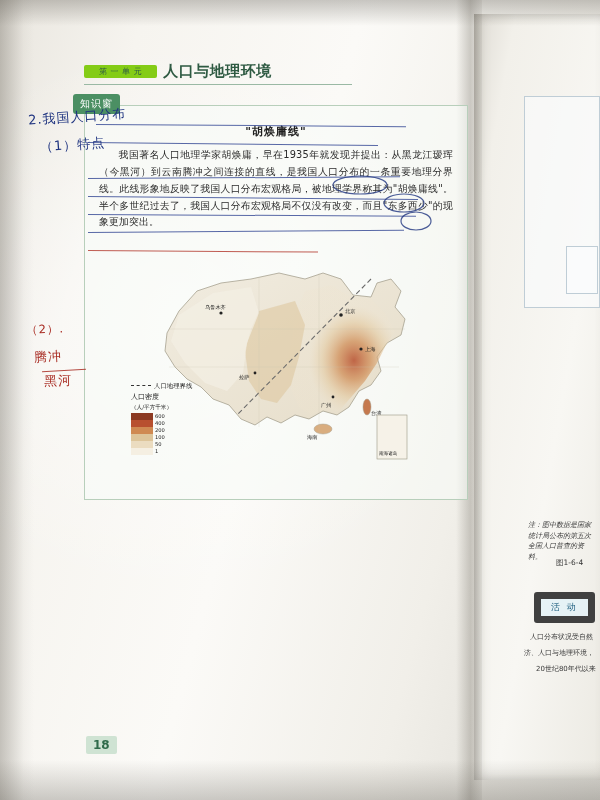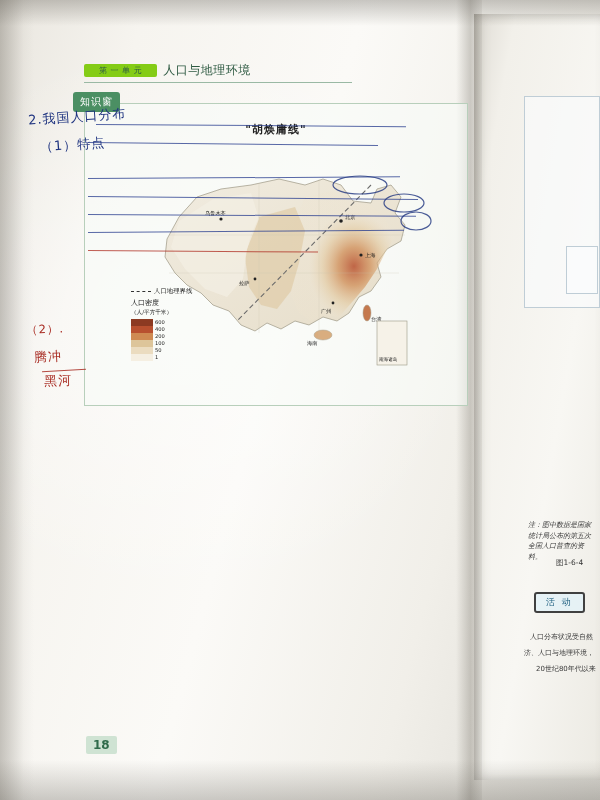--- a/index.html
+++ b/index.html
@@ -89,23 +89,23 @@
   }
   .chapter-tag {
     background: #84cc16;
     color: #2f5c44;
     padding: 1px 15px;
     border-radius: 2px;
     font-size: 8px;
     white-space: nowrap;
   }
   .chapter-title {
-    font-size: 12px;
+    font-size: 15px;
     color: #2e5a42;
-    font-weight: normal;
+    font-weight: bold;
   }
 
   .body-text {
     margin-top: 10px;
     font-size: 10.3px;
     line-height: 1.72;
     color: #2b2b2b;
     text-align: justify;
     text-indent: 2em;
     letter-spacing: 0.2px;
@@ -265,21 +265,21 @@
     background: rgba(250,252,253,0.6);
   }
   .rp-text {
     position: absolute;
     font-size: 7px;
     color: #3a3a3a;
     line-height: 1.5;
   }
   .rp-activity {
     position: absolute;
-    border: 2px solid #404040;
+    border: 7px solid #404040;
     border-radius: 3px;
     background: rgba(226,241,248,0.75);
     color: #1c5d7e;
     font-size: 9px;
     letter-spacing: 2px;
     padding: 2px 10px;
   }
   .rp-caption {
     position: absolute;
     font-size: 7.5px;
@@ -309,20 +309,21 @@
 
     <div class="header-row">
       <span class="chapter-tag">第 一 单 元</span>
       <span class="chapter-title">人口与地理环境</span>
     </div>
 
 
     <div class="kbox">
       <div class="kbox-tab">知识窗</div>
       <div class="kbox-title">"胡焕庸线"</div>
+      <div class="kbox-text">我国著名人口地理学家胡焕庸，早在1935年就发现并提出：从黑龙江瑷珲（今黑河）到云南腾冲之间连接的直线，是我国人口分布的一条重要地理分界线。此线形象地反映了我国人口分布宏观格局，被地理学界称其为"胡焕庸线"。半个多世纪过去了，我国人口分布宏观格局不仅没有改变，而且"东多西少"的现象更加突出。</div>
 
       <div class="figure">
         <div class="map-wrap">
           <svg class="map-svg" width="340" height="232" viewBox="0 0 340 232">
             <defs>
               <radialGradient id="dense" cx="62%" cy="58%" r="42%">
                 <stop offset="0%" stop-color="#b8502f" stop-opacity="0.95"></stop>
                 <stop offset="35%" stop-color="#cf8a52" stop-opacity="0.8"></stop>
                 <stop offset="70%" stop-color="#e3c79a" stop-opacity="0.55"></stop>
                 <stop offset="100%" stop-color="#efe4cf" stop-opacity="0.25"></stop>

